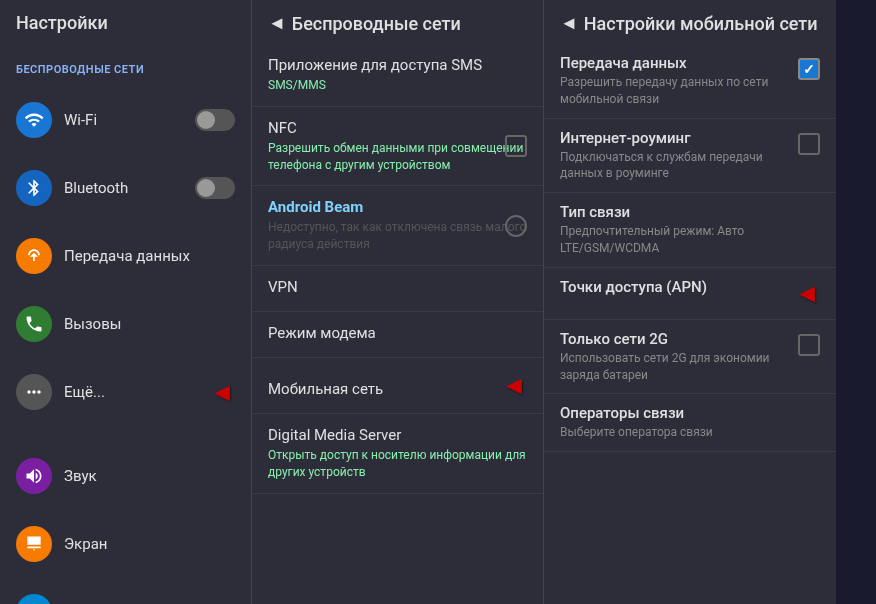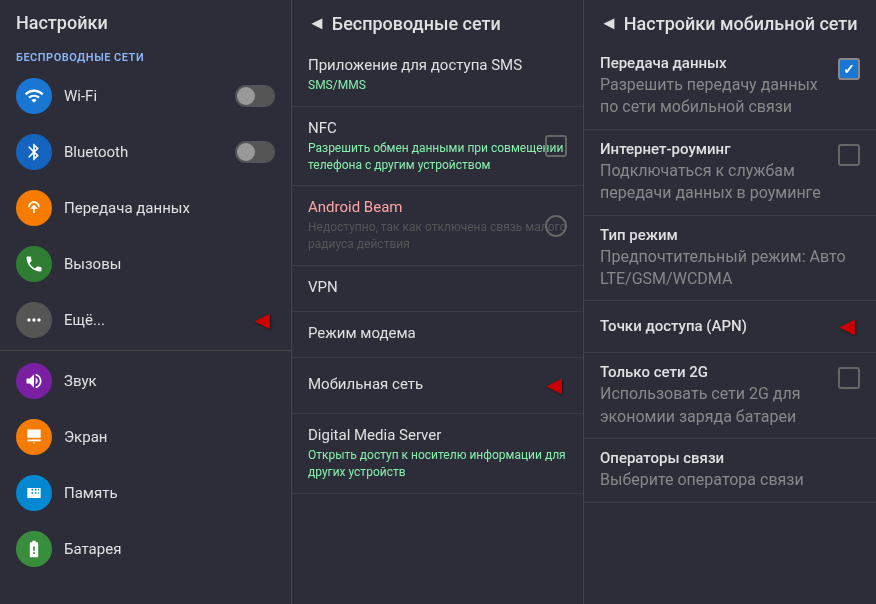--- a/index.html
+++ b/index.html
@@ -14,24 +14,25 @@
 
     
     .panel {
       height: 604px;
       display: flex;
       flex-direction: column;
       overflow: hidden;
     }
 
     .panel-left {
-      width: 292px;
+      width: 252px;
       background: #2d2d3a;
       border-right: 1px solid #444;
       flex-shrink: 0;
+      gap: 12px;
     }
 
     .panel-middle {
       width: 292px;
       background: #2d2d3a;
       border-right: 1px solid #444;
       flex-shrink: 0;
     }
 
     .panel-right {
@@ -156,21 +157,22 @@
       margin-bottom: 3px;
     }
 
     .mid-item-sub {
       font-size: 12px;
       color: #86efac;
       line-height: 1.4;
     }
 
     .mid-item-disabled .mid-item-title {
-      color: #fca5a5;
+      color: #7dd3fc;
+      font-weight: bold;
     }
 
     .mid-item-disabled .mid-item-sub {
       color: #555;
     }
 
     .mid-item-checkbox {
       position: absolute;
       right: 16px;
       top: 50%;
@@ -207,21 +209,21 @@
     }
 
     .right-item-title {
       font-size: 15px;
       color: #e0e0e0;
       font-weight: 500;
       margin-bottom: 2px;
     }
 
     .right-item-sub {
-      font-size: 16px;
+      font-size: 12px;
       color: #888;
       line-height: 1.4;
     }
 
     .right-item-checkbox {
       position: absolute;
       right: 16px;
       top: 14px;
       width: 22px;
       height: 22px;
@@ -382,21 +384,21 @@
   </div>
 
   <div class="mid-item">
     <div class="mid-item-title">VPN</div>
   </div>
 
   <div class="mid-item">
     <div class="mid-item-title">Режим модема</div>
   </div>
 
-  <div class="mid-item" style="display:flex;align-items:center">
+  <div class="mid-item" style="display:flex;align-items:flex-end">
     <div style="flex:1">
       <div class="mid-item-title">Мобильная сеть</div>
     </div>
     <span class="red-arrow">◄</span>
   </div>
 
   <div class="mid-item">
     <div class="mid-item-title">Digital Media Server</div>
     <div class="mid-item-sub">Открыть доступ к носителю информации для других устройств</div>
   </div>
@@ -424,25 +426,25 @@
     <div style="display:flex;align-items:flex-end">
       <div style="flex:1;padding-right:30px">
         <div class="right-item-title">Интернет-роуминг</div>
         <div class="right-item-sub">Подключаться к службам передачи данных в роуминге</div>
       </div>
       <div class="right-item-checkbox-empty"></div>
     </div>
   </div>
 
   <div class="right-item">
-    <div class="right-item-title">Тип режим</div>
+    <div class="right-item-title">Тип связи</div>
     <div class="right-item-sub">Предпочтительный режим: Авто LTE/GSM/WCDMA</div>
   </div>
 
-  <div class="right-item" style="display:flex;align-items:center">
+  <div class="right-item" style="display:flex;align-items:flex-start">
     <div style="flex:1">
       <div class="right-item-title">Точки доступа (APN)</div>
     </div>
     <span class="red-arrow">◄</span>
   </div>
 
   <div class="right-item">
     <div style="display:flex;align-items:flex-start">
       <div style="flex:1;padding-right:30px">
         <div class="right-item-title">Только сети 2G</div>

